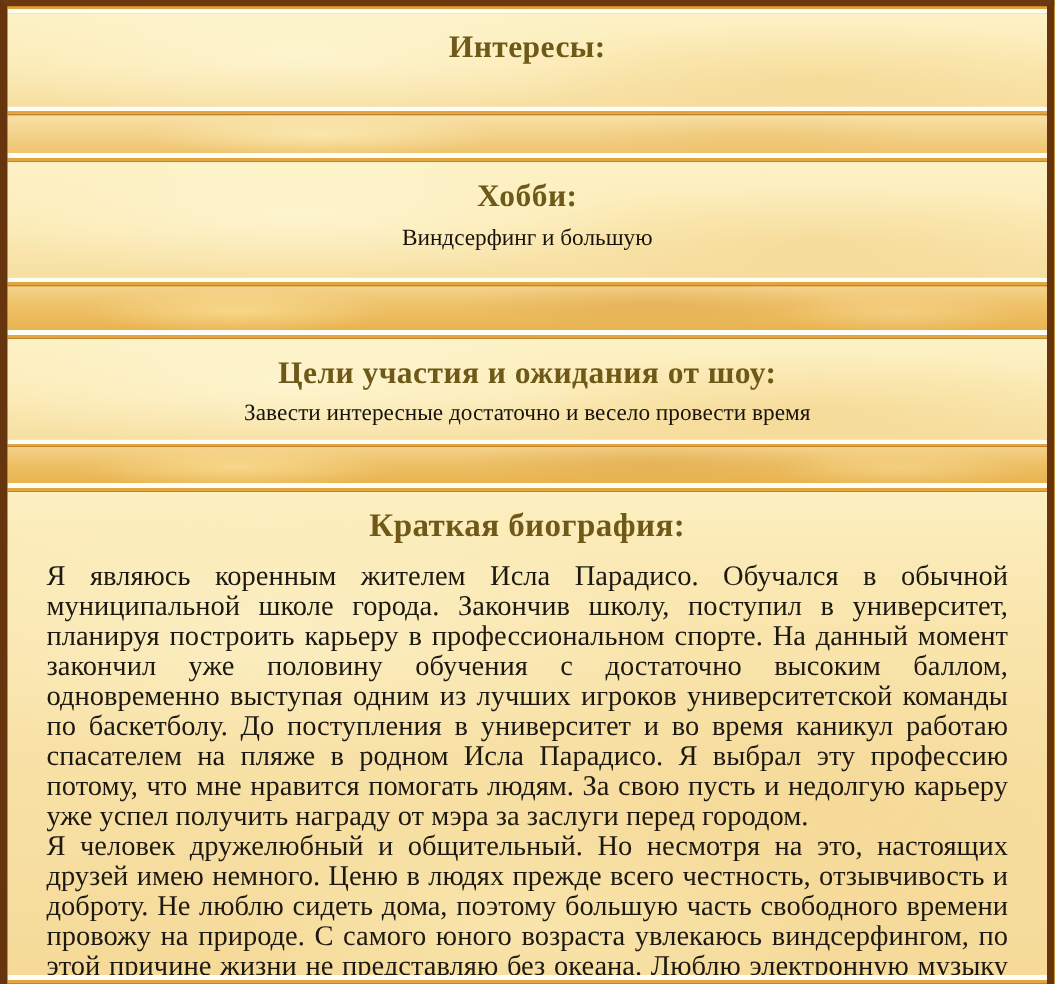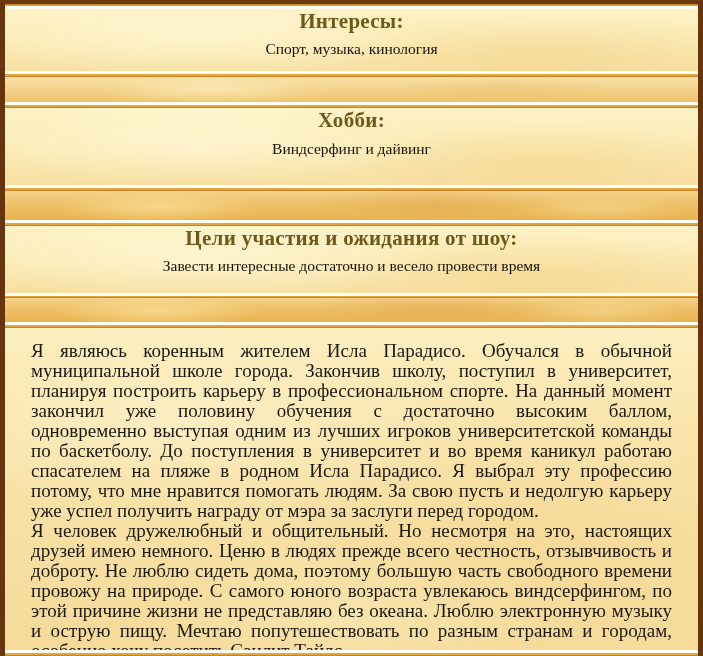--- a/index.html
+++ b/index.html
@@ -29,20 +29,21 @@
   .card {
     text-align: center;
     overflow: hidden;
     background:
       radial-gradient(340px 60px at 28% 45%, rgba(255,251,224,.55), rgba(255,251,224,0) 70%),
       radial-gradient(300px 55px at 78% 70%, rgba(238,195,110,.30), rgba(238,195,110,0) 70%),
       linear-gradient(180deg, #fdf2c6 0%, #fbeab4 55%, #f7dfa2 100%);
   }
   .card-title {
     margin: 0;
+    padding-top: 10px;
     font-size: 21px;
     line-height: 1.15;
     font-weight: bold;
     letter-spacing: .3px;
     color: #6e5919;
   }
   .card-value {
     margin: 7px 0 0;
     font-size: 15.5px;
     line-height: 1.2;
@@ -83,46 +84,46 @@
 </style>
 </head>
 <body>
 
 <div class="page">
 
   <div class="top-edge"></div>
 
   <section class="card" style="height:63px">
     <h2 class="card-title">Интересы:</h2>
-    <p class="card-value">Спорт, музыка, кинология</p>
   </section>
 
   <div class="sep"></div>
   <div class="spacer pale" style="height:26px"></div>
   <div class="sep"></div>
 
   <section class="card" style="height:78px">
     <h2 class="card-title">Хобби:</h2>
-    <p class="card-value">Виндсерфинг и дайвинг</p>
+    <p class="card-value">Виндсерфинг и большую</p>
   </section>
 
   <div class="sep"></div>
   <div class="spacer" style="height:29px"></div>
   <div class="sep"></div>
 
   <section class="card" style="height:68px">
     <h2 class="card-title">Цели участия и ожидания от шоу:</h2>
     <p class="card-value">Завести интересные достаточно и весело провести время</p>
   </section>
 
   <div class="sep"></div>
   <div class="spacer" style="height:24px"></div>
   <div class="sep"></div>
 
   <section class="card bio" style="height:327px">
+    <h2 class="card-title">Краткая биография:</h2>
     <div class="bio-text">
       <p>Я являюсь коренным жителем Исла Парадисо. Обучался в обычной муниципальной школе города. Закончив школу, поступил в университет, планируя построить карьеру в профессиональном спорте. На данный момент закончил уже половину обучения с достаточно высоким баллом, одновременно выступая одним из лучших игроков университетской команды по баскетболу. До поступления в университет и во время каникул работаю спасателем на пляже в родном Исла Парадисо. Я выбрал эту профессию потому, что мне нравится помогать людям. За свою пусть и недолгую карьеру уже успел получить награду от мэра за заслуги перед городом.</p>
       <p>Я человек дружелюбный и общительный. Но несмотря на это, настоящих друзей имею немного. Ценю в людях прежде всего честность, отзывчивость и доброту. Не люблю сидеть дома, поэтому большую часть свободного времени провожу на природе. С самого юного возраста увлекаюсь виндсерфингом, по этой причине жизни не представляю без океана. Люблю электронную музыку и острую пищу. Мечтаю попутешествовать по разным странам и городам, особенно хочу посетить Санлит Тайдс.</p>
     </div>
   </section>
 
   <div class="sep"></div>
   <div class="spacer fill"></div>
 
 </div>

